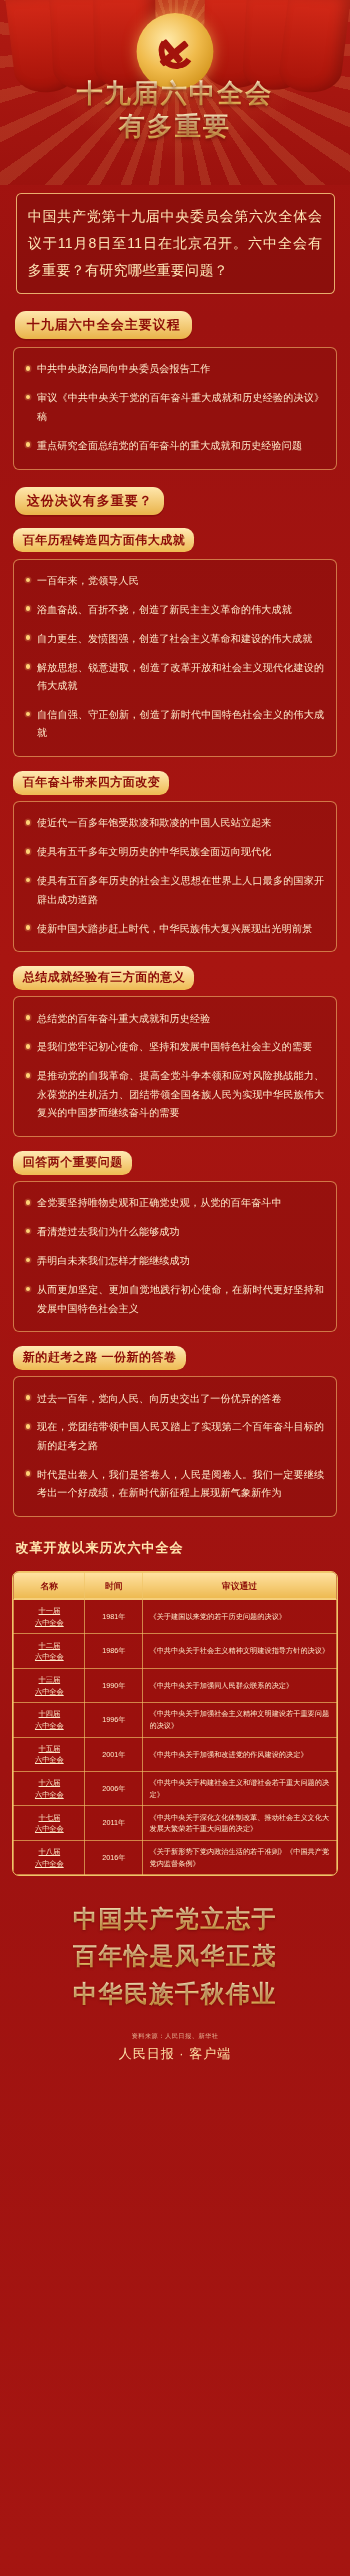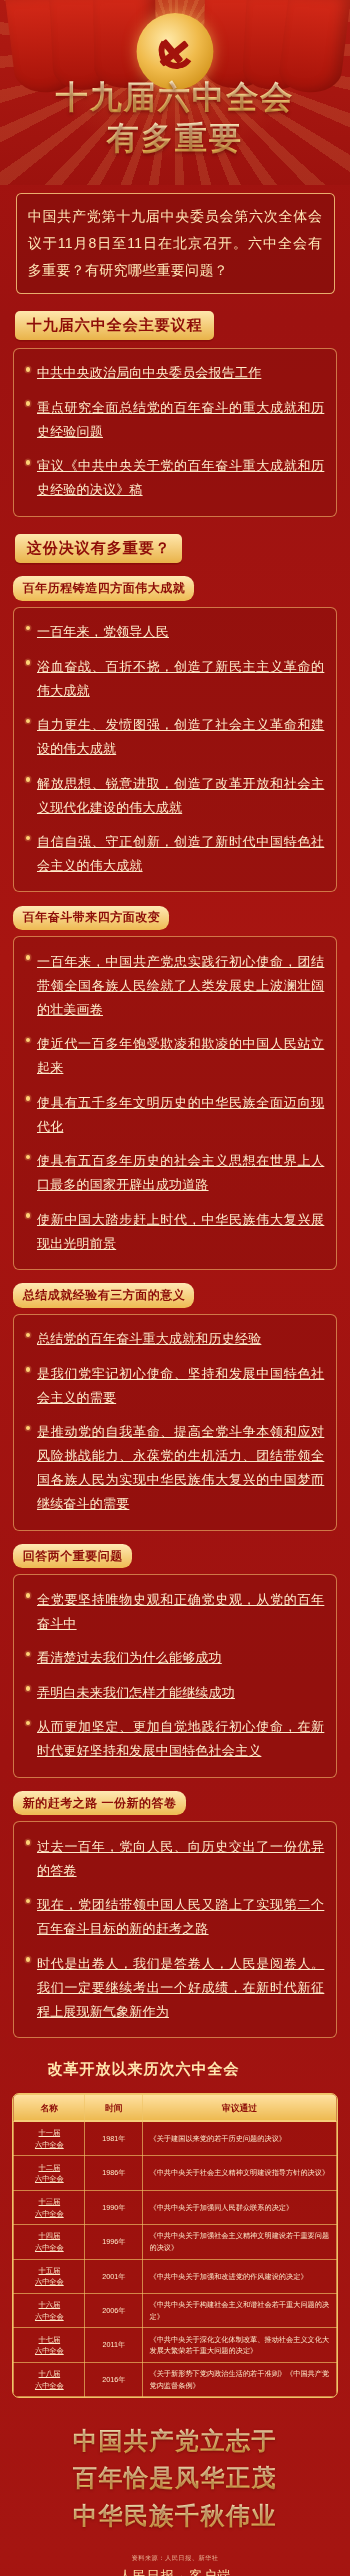--- a/index.html
+++ b/index.html
@@ -70,21 +70,21 @@
     border: 6.7px solid #a3130c; border-radius: 50%;
     background: transparent; border-right-color: transparent; border-top-color: transparent;
     transform: rotate(-10deg);
   }
 
   .hero-title {
     position: absolute; left: 0; right: 0; top: 77px;
     text-align: center;
   }
   .hero-title .l1, .hero-title .l2 {
-    font-size: 32px; font-weight: 700; letter-spacing: 2.1px;
+    font-size: 26px; font-weight: 700; letter-spacing: 2.1px;
     background: linear-gradient(180deg,#fff7dc 0%, #ffe08f 45%, #e7b23f 100%);
     -webkit-background-clip: text; background-clip: text; color: transparent;
     text-shadow: 0 1.5px 3.1px rgba(80,0,0,.45);
     line-height: 1.28;
   }
 
   .lede {
     position: relative;
     margin: 8.2px 15.5px 0;
     border: 1px solid rgba(255,214,132,.8);
@@ -99,27 +99,27 @@
   
   .sec-head {
     margin: 17.5px 13.4px 8.2px;
     position: relative;
     padding: 0 0 0 2.1px;
   }
   .sec-head .bar {
     display: inline-block;
     background: linear-gradient(180deg,#ffe7ad,#e9b349);
     color: #8e0d08;
-    font-size: 15px; font-weight: 700; letter-spacing: 1px;
+    font-size: 13px; font-weight: 700; letter-spacing: 1px;
     padding: 4.6px 11.3px 5.2px;
-    border-radius: 5px;
+    border-radius: 11px;
     box-shadow: 0 1.5px 0 rgba(120,10,6,.55);
   }
   .sec-head.plain .bar {
-    background: transparent; color: #ffe6ae; box-shadow:none; padding-left:0;margin-left:32px;
+    background: transparent; color: #ffe6ae; box-shadow:none; padding-left:0;
   }
 
   
   .sub-head {
     margin: 13.4px 13.4px 6.2px;
   }
   .sub-head span {
     display:inline-block;
     background: linear-gradient(180deg,#ffe9b4,#eeba52);
     color: #8d0d08;
@@ -133,24 +133,23 @@
     margin: 0 13.4px;
     border: 1px solid rgba(255,206,120,.55);
     border-radius: 6.2px;
     padding: 7.2px 8.2px 8.2px;
     background: rgba(130,13,10,.38);
   }
   ul.blist { list-style: none; }
   ul.blist li {
     position: relative;
     padding: 5.2px 3.1px 5.2px 14.4px;
-    font-size: 13px; line-height: 1.85; letter-spacing: 0.2px;
+    font-size: 10px; line-height: 1.85; letter-spacing: 0.2px;
     color: #ffeccb;
     text-align: justify;
-    text-decoration: underline;
   }
   ul.blist li:before {
     content: "";
     position: absolute; left: 3.1px; top: 10.8px;
     width: 4.6px; height: 4.6px; border-radius: 50%;
     background: #ffd277;
     box-shadow: 0 0 0 1.5px rgba(255,210,119,.22);
   }
 
   
@@ -232,22 +231,22 @@
   </div>
 
   <div class="lede">中国共产党第十九届中央委员会第六次全体会议于11月8日至11日在北京召开。六中全会有多重要？有研究哪些重要问题？</div>
 
   <div class="sec-head">
     <span class="bar">十九届六中全会主要议程</span>
   </div>
   <div class="card">
     <ul class="blist">
       <li>中共中央政治局向中央委员会报告工作</li>
+      <li>审议《中共中央关于党的百年奋斗重大成就和历史经验的决议》稿</li>
       <li>重点研究全面总结党的百年奋斗的重大成就和历史经验问题</li>
-      <li>审议《中共中央关于党的百年奋斗重大成就和历史经验的决议》稿</li>
     </ul>
   </div>
 
   <div class="sec-head">
     <span class="bar">这份决议有多重要？</span>
   </div>
 
   <div class="sub-head">
     <span>百年历程铸造四方面伟大成就</span>
   </div>
@@ -259,21 +258,20 @@
       <li>解放思想、锐意进取，创造了改革开放和社会主义现代化建设的伟大成就</li>
       <li>自信自强、守正创新，创造了新时代中国特色社会主义的伟大成就</li>
     </ul>
   </div>
 
   <div class="sub-head">
     <span>百年奋斗带来四方面改变</span>
   </div>
   <div class="card">
     <ul class="blist">
-      <li>一百年来，中国共产党忠实践行初心使命，团结带领全国各族人民绘就了人类发展史上波澜壮阔的壮美画卷</li>
       <li>使近代一百多年饱受欺凌和欺凌的中国人民站立起来</li>
       <li>使具有五千多年文明历史的中华民族全面迈向现代化</li>
       <li>使具有五百多年历史的社会主义思想在世界上人口最多的国家开辟出成功道路</li>
       <li>使新中国大踏步赶上时代，中华民族伟大复兴展现出光明前景</li>
     </ul>
   </div>
 
   <div class="sub-head">
     <span>总结成就经验有三方面的意义</span>
   </div>

